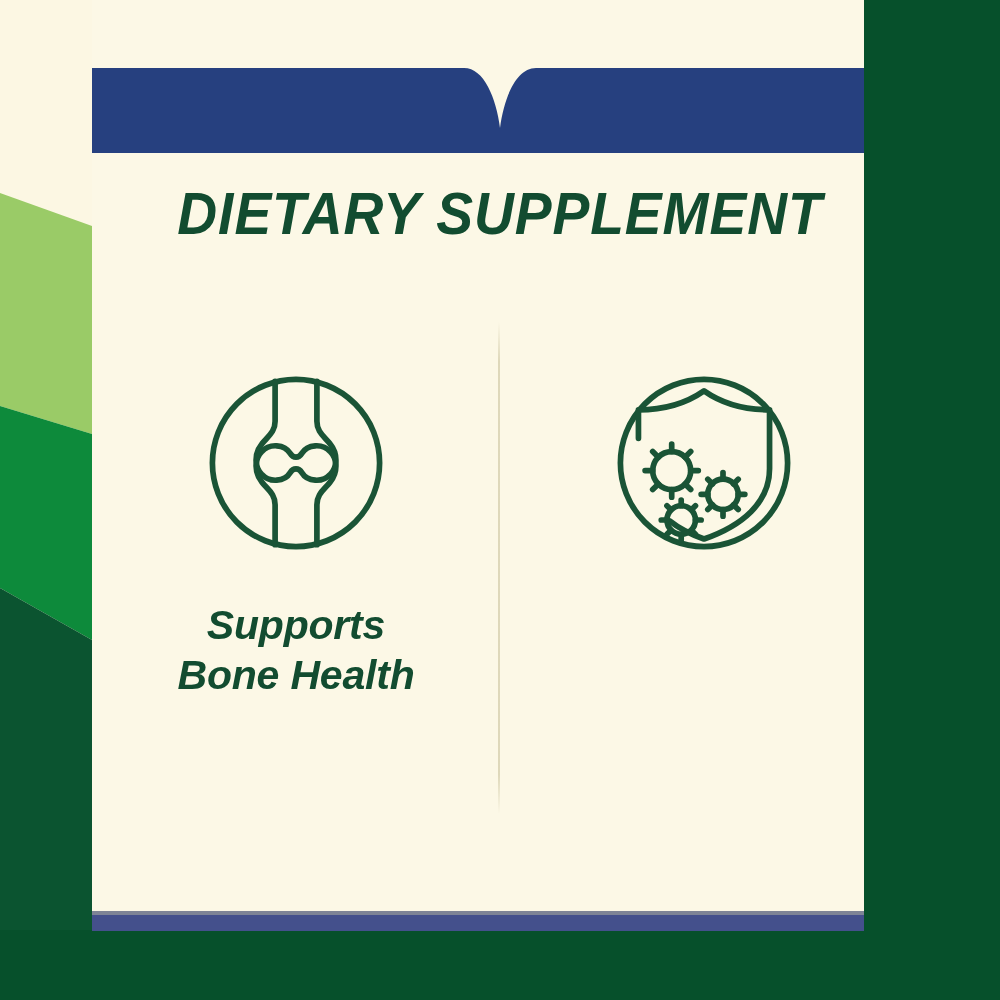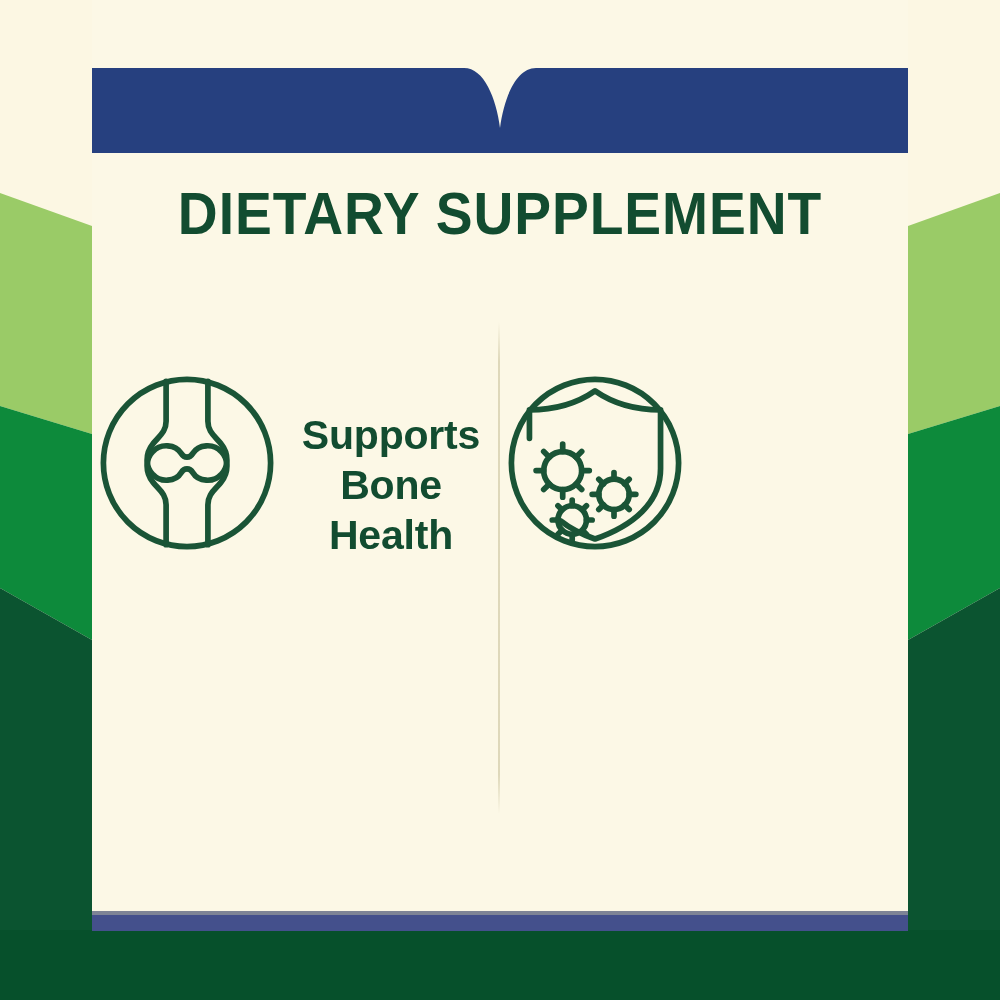--- a/index.html
+++ b/index.html
@@ -2,21 +2,21 @@
 <html><head>
 <meta charset="utf-8">
 <style>
   html,body{margin:0;padding:0;}
   body{
     width:1000px;height:1000px;overflow:hidden;
     background:#06502B;
     font-family:"Liberation Sans", sans-serif;
     position:relative;
   }
-  #stage{position:absolute;inset:0;width:1000px;height:1000px;overflow:hidden;}
+  #stage{position:absolute;inset:0;width:864px;height:1000px;overflow:hidden;font-style:italic;}
 
   
   .bg-base{position:absolute;inset:0;background:#FCF7E3;}
   .bg-svg{position:absolute;inset:0;width:1000px;height:1000px;}
 
   
   .card{
     position:absolute;
     left:92px;top:0;width:816px;height:930px;
     background:#FCF8E6;
@@ -45,21 +45,21 @@
     white-space:nowrap;
   }
 
   
   .benefits{
     position:absolute;left:92px;top:330px;width:816px;height:470px;
     display:flex;
   }
   .benefit-col{
     flex:1 1 50%;
-    display:flex;
+    display:flex;flex-direction:column;align-items:center;
     padding-top:38px;
   }
   .icon-wrap{width:190px;height:190px;}
   .icon-wrap svg{display:block;width:190px;height:190px;}
   .benefit-label{
     margin-top:42px;
     text-align:center;
     color:#124C30;
     font-weight:bold;
     font-size:41px;

